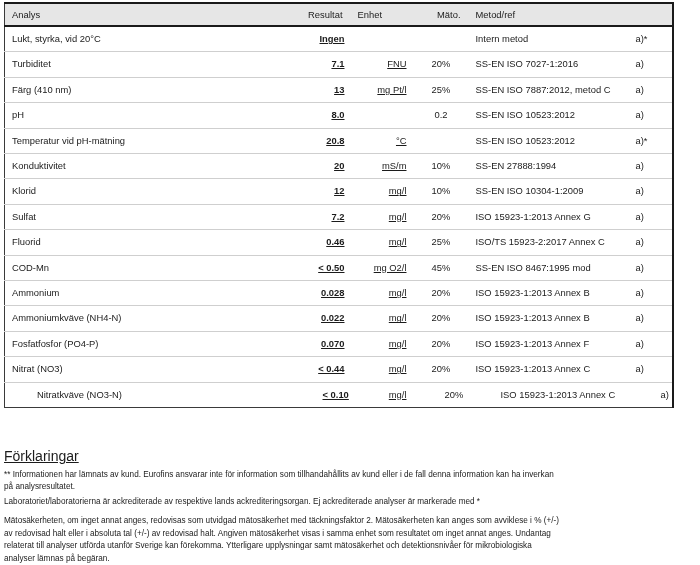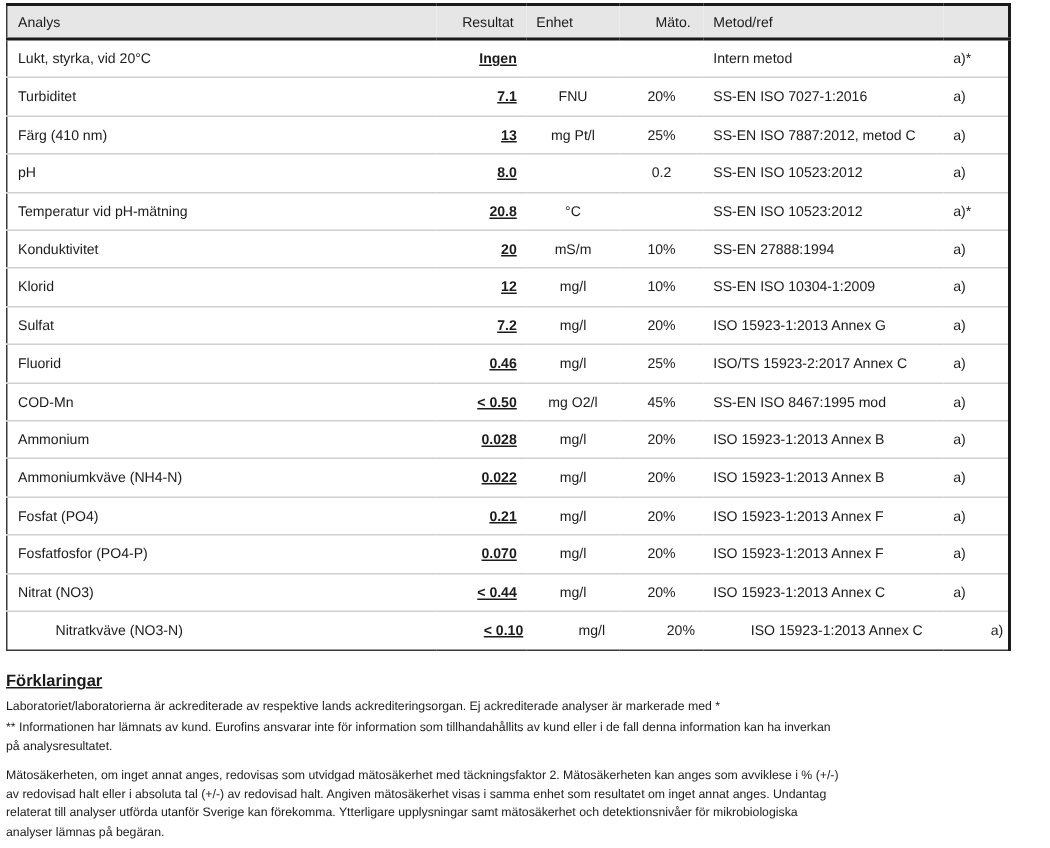--- a/index.html
+++ b/index.html
@@ -61,38 +61,37 @@
     padding: 6px 6px 6px 7px;
     border-bottom: 1.2px solid #cfcfcf;
     vertical-align: top;
     line-height: 1.32;
     color: #1b1b1b;
   }
   .report-table tbody tr:last-child td { border-bottom: none; padding-left: 32px; }
 
   td.analys   { white-space: nowrap; }
   td.resultat { text-align: right; font-weight: bold; white-space: nowrap; padding-right: 9px; text-decoration: underline; }
-  td.enhet    { text-align: center; white-space: nowrap; padding-left: 7px; }
+  td.enhet    { text-align: right; white-space: nowrap; padding-left: 7px; text-decoration: underline; }
   td.mato     { text-align: center; white-space: nowrap; padding-right: 11px; }
   td.metod    { text-align: left; }
   td.ref      { text-align: left; white-space: nowrap; padding-left: 9px; }
 
   
   .explanations {
     position: absolute;
     left: 4px;
     top: 448px;
     width: 560px;
   }
   .expl-title {
-    font-size: 11px;
+    font-size: 14px;
     text-decoration: underline;
     margin-bottom: 5px;
     color: #1b1b1b;
-    font-weight: bold;
   }
   .expl-para {
     font-size: 8.2px;
     line-height: 1.52;
     color: #1b1b1b;
     margin: 0 0 2px 0;
   }
   .expl-block { margin-top: 7px; }
 
   .doc-code {
@@ -220,28 +219,20 @@
         </tr>
         <tr>
           <td class="analys">Ammoniumkväve (NH4-N)</td>
           <td class="resultat">0.022</td>
           <td class="enhet">mg/l</td>
           <td class="mato">20%</td>
           <td class="metod">ISO 15923-1:2013 Annex B</td>
           <td class="ref">a)</td>
         </tr>
         <tr>
-          <td class="analys">Fosfat (PO4)</td>
-          <td class="resultat">0.21</td>
-          <td class="enhet">mg/l</td>
-          <td class="mato">20%</td>
-          <td class="metod">ISO 15923-1:2013 Annex F</td>
-          <td class="ref">a)</td>
-        </tr>
-        <tr>
           <td class="analys">Fosfatfosfor (PO4-P)</td>
           <td class="resultat">0.070</td>
           <td class="enhet">mg/l</td>
           <td class="mato">20%</td>
           <td class="metod">ISO 15923-1:2013 Annex F</td>
           <td class="ref">a)</td>
         </tr>
         <tr>
           <td class="analys">Nitrat (NO3)</td>
           <td class="resultat">&lt; 0.44</td>
@@ -257,21 +248,21 @@
           <td class="mato">20%</td>
           <td class="metod">ISO 15923-1:2013 Annex C</td>
           <td class="ref">a)</td>
         </tr>
       </tbody>
   </table>
 
   <div class="explanations">
     <div class="expl-title">Förklaringar</div>
     <div id="expl-list">
+        <p class="expl-para">** Informationen har lämnats av kund.  Eurofins ansvarar inte för information som tillhandahållits av kund eller i de fall denna information kan ha inverkan på analysresultatet.</p>
         <p class="expl-para">Laboratoriet/laboratorierna är ackrediterade av respektive lands ackrediteringsorgan. Ej ackrediterade analyser är markerade med *</p>
-        <p class="expl-para">** Informationen har lämnats av kund.  Eurofins ansvarar inte för information som tillhandahållits av kund eller i de fall denna information kan ha inverkan på analysresultatet.</p>
         <p class="expl-para expl-block">Mätosäkerheten, om inget annat anges, redovisas som utvidgad mätosäkerhet med täckningsfaktor 2. Mätosäkerheten kan anges som avviklese i % (+/-) av redovisad halt eller i absoluta tal (+/-) av redovisad halt. Angiven mätosäkerhet visas i samma enhet som resultatet om inget annat anges. Undantag relaterat till analyser utförda utanför Sverige kan förekomma. Ytterligare upplysningar samt mätosäkerhet och detektionsnivåer för mikrobiologiska analyser lämnas på begäran.</p>
       </div>
   </div>
 
   <div class="doc-code">AR-003v64</div>
 
 </div>
 
 </body></html>

